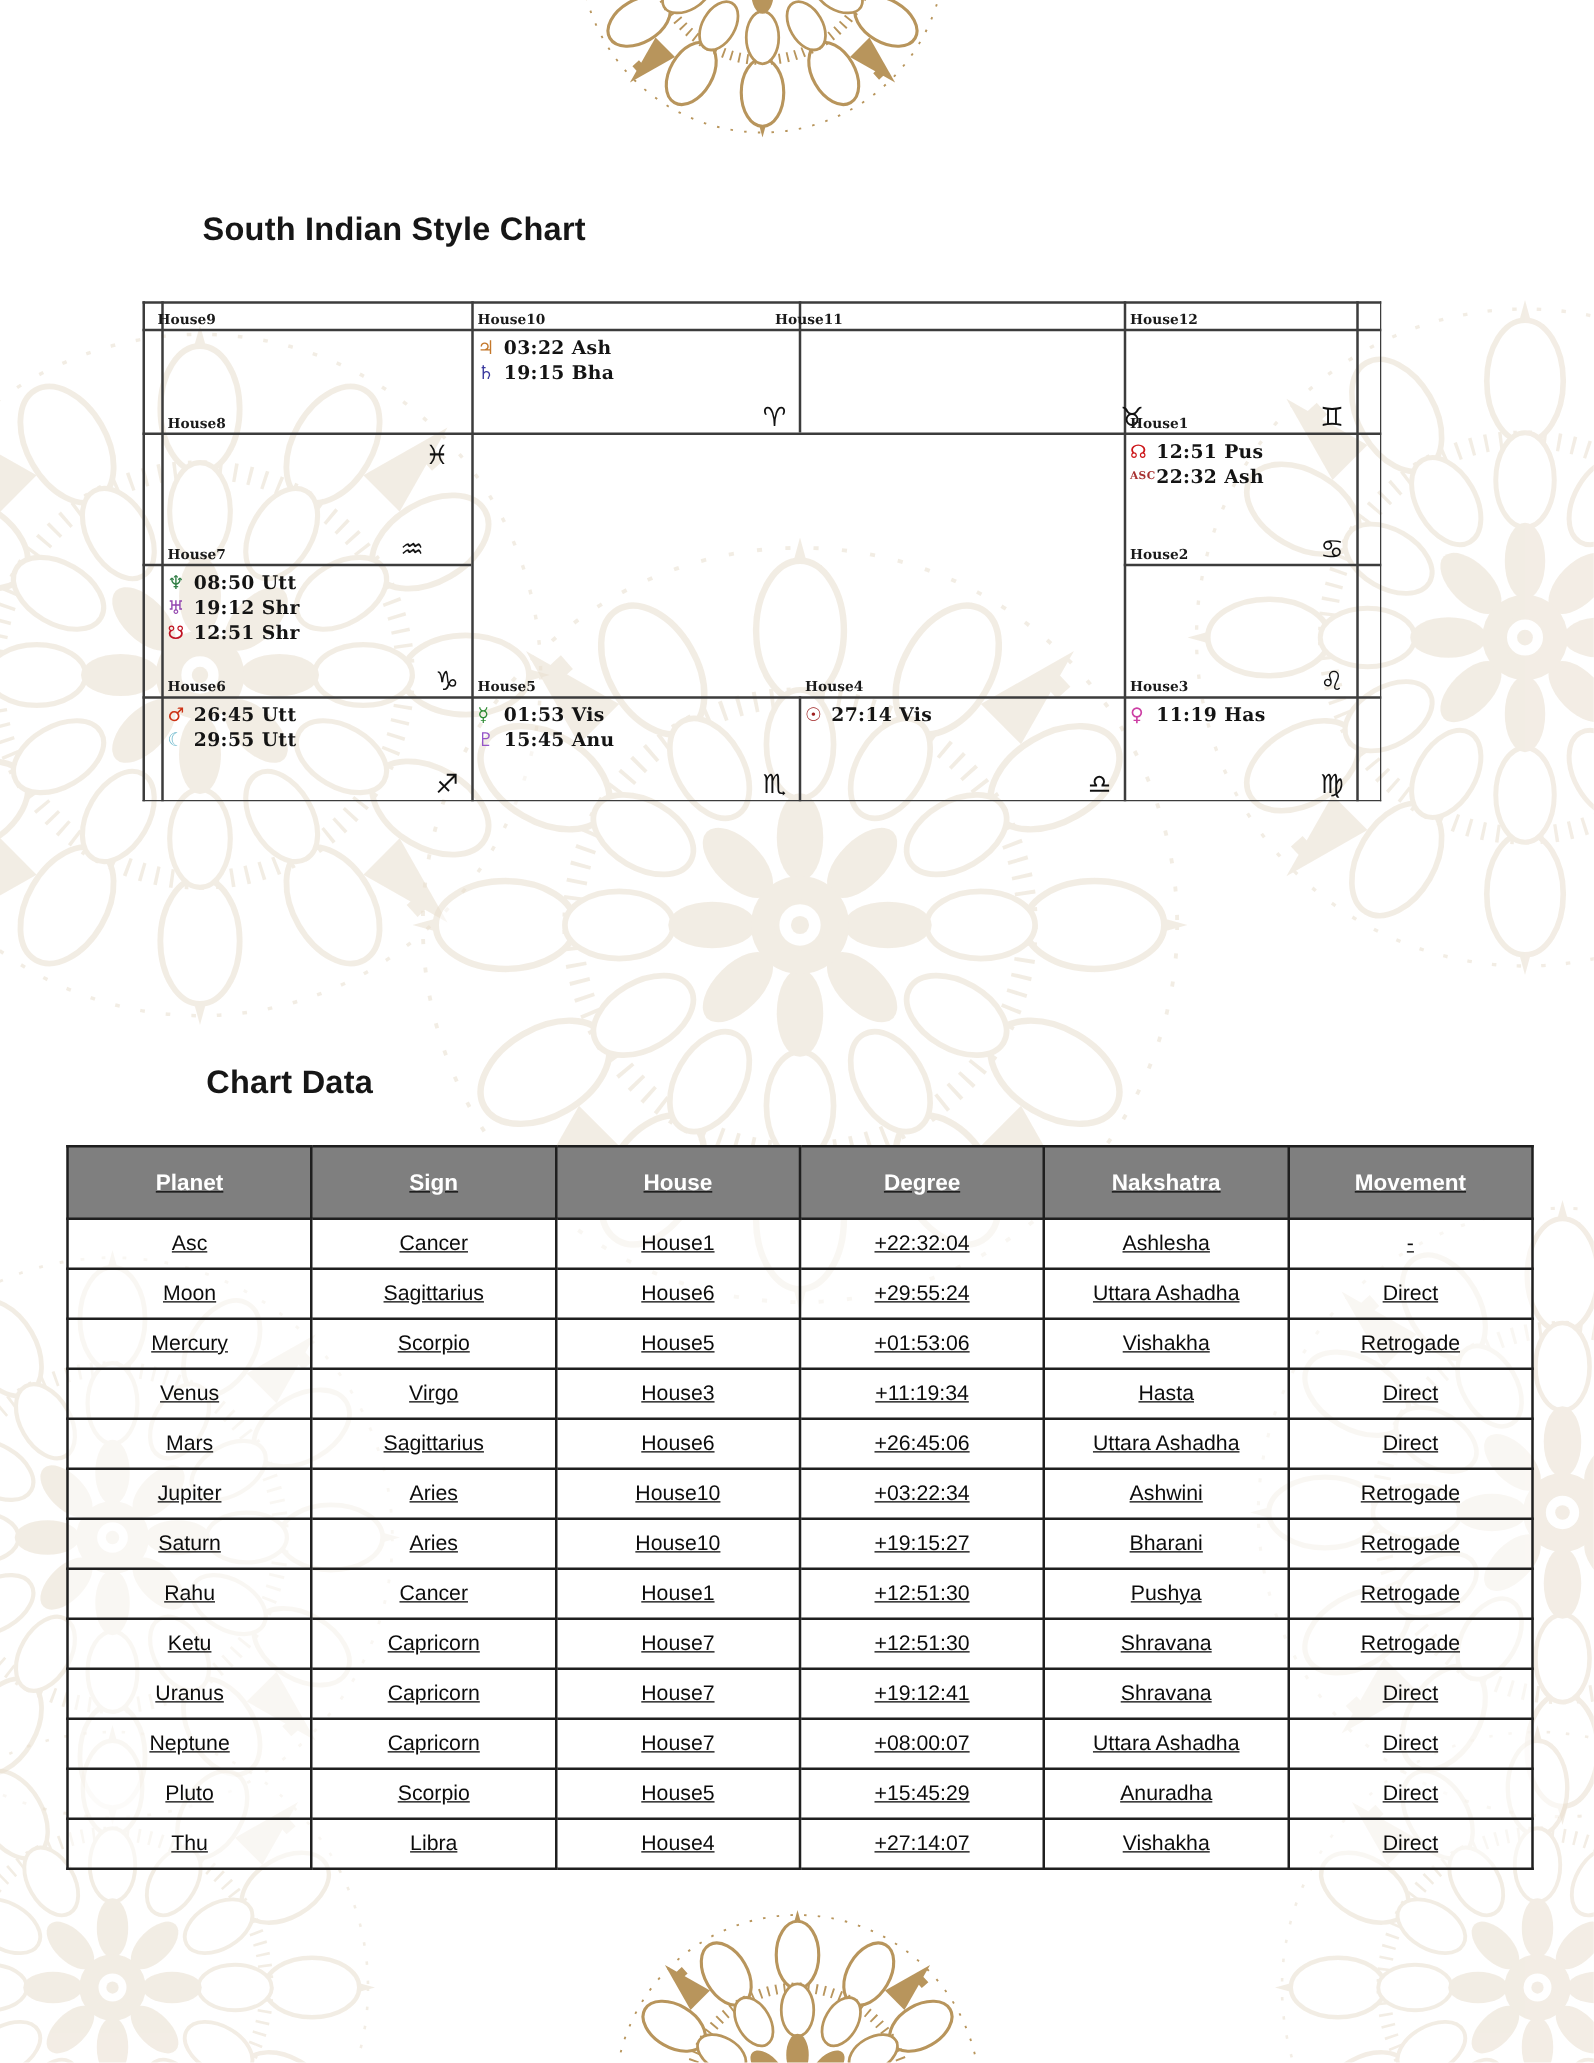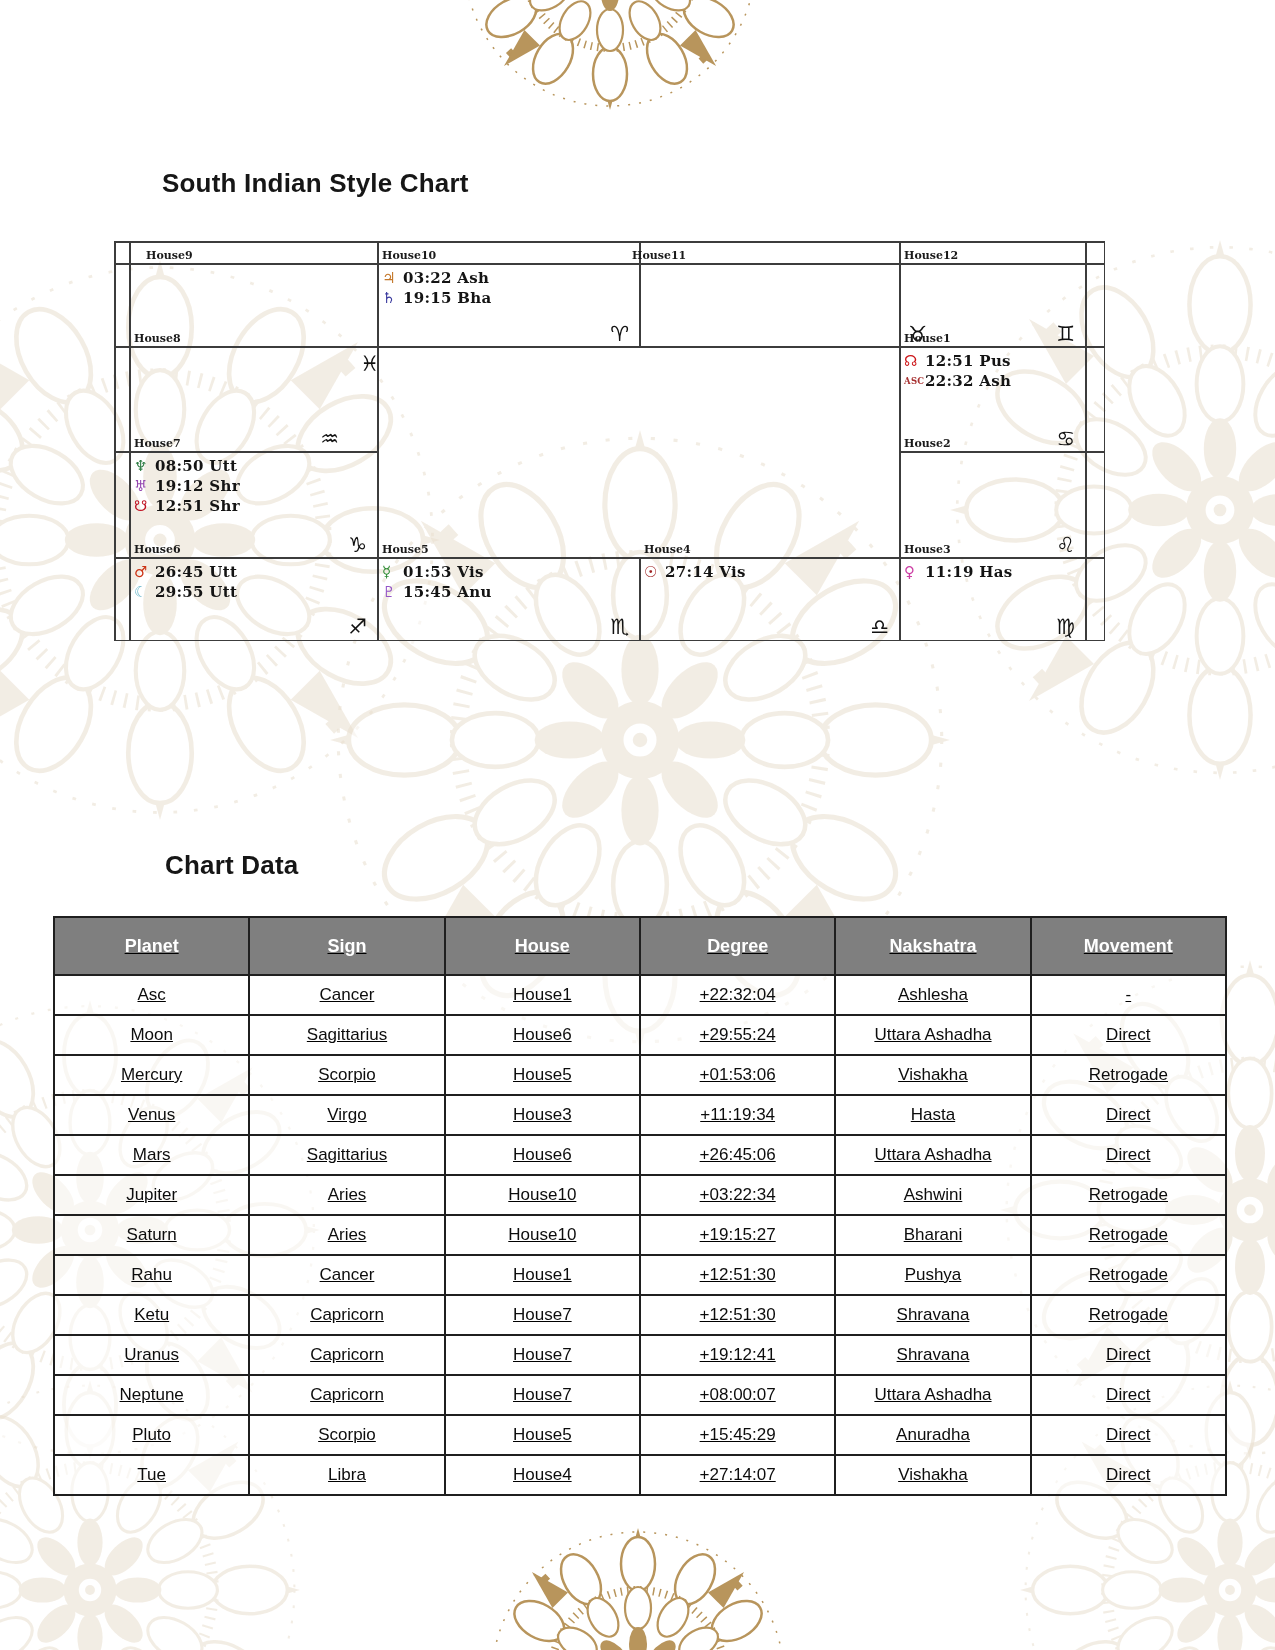--- a/index.html
+++ b/index.html
@@ -170,35 +170,35 @@
 
   <div class="vline" style="left:0;top:0;height:400px"></div>
   <div class="vline" style="left:15px;top:0;height:400px"></div>
   <div class="vline" style="left:263px;top:0;height:400px"></div>
   <div class="vline" style="left:525px;top:0;height:105px"></div>
   <div class="vline" style="left:525px;top:316px;height:84px"></div>
   <div class="vline" style="left:785px;top:0;height:400px"></div>
   <div class="vline" style="left:971px;top:0;height:400px"></div>
   <div class="vline" style="left:989.5px;top:0;height:400px"></div>
 
-  <div class="hcell" style="left:27px;top:0;width:248px;height:135px">
+  <div class="hcell" style="left:7px;top:0;width:248px;height:135px">
     <div class="hlabel">House9</div>
     <div class="sign">♓</div>
   </div>
 
   <div class="hcell" style="left:263px;top:0;width:262px;height:105px">
     <div class="hlabel">House10</div>
     <div class="plist">
       <div class="prow"><span class="pg" style="color: rgb(196, 120, 43);">♃</span><span class="pt">03:22 Ash</span></div>
       <div class="prow"><span class="pg" style="color: rgb(58, 58, 158);">♄</span><span class="pt">19:15 Bha</span></div>
     </div>
     <div class="sign">♈</div>
   </div>
 
-  <div class="hcell" style="left:513px;top:0;width:310px;height:105px">
+  <div class="hcell" style="left:501px;top:0;width:310px;height:105px">
     <div class="hlabel">House11</div>
     <div class="sign">♉</div>
   </div>
 
   <div class="hcell" style="left:785px;top:0;width:186px;height:105px">
     <div class="hlabel">House12</div>
     <div class="sign">♊</div>
   </div>
 
   <div class="hcell" style="left:15px;top:83px;width:220px;height:127px">
@@ -367,21 +367,21 @@
       </tr>
     <tr>
         <td>Pluto</td>
         <td>Scorpio</td>
         <td>House5</td>
         <td>+15:45:29</td>
         <td>Anuradha</td>
         <td>Direct</td>
       </tr>
     <tr>
-        <td>Tue</td>
+        <td>Thu</td>
         <td>Libra</td>
         <td>House4</td>
         <td>+27:14:07</td>
         <td>Vishakha</td>
         <td>Direct</td>
       </tr>
   </tbody>
 </table>
 
 </body></html>

